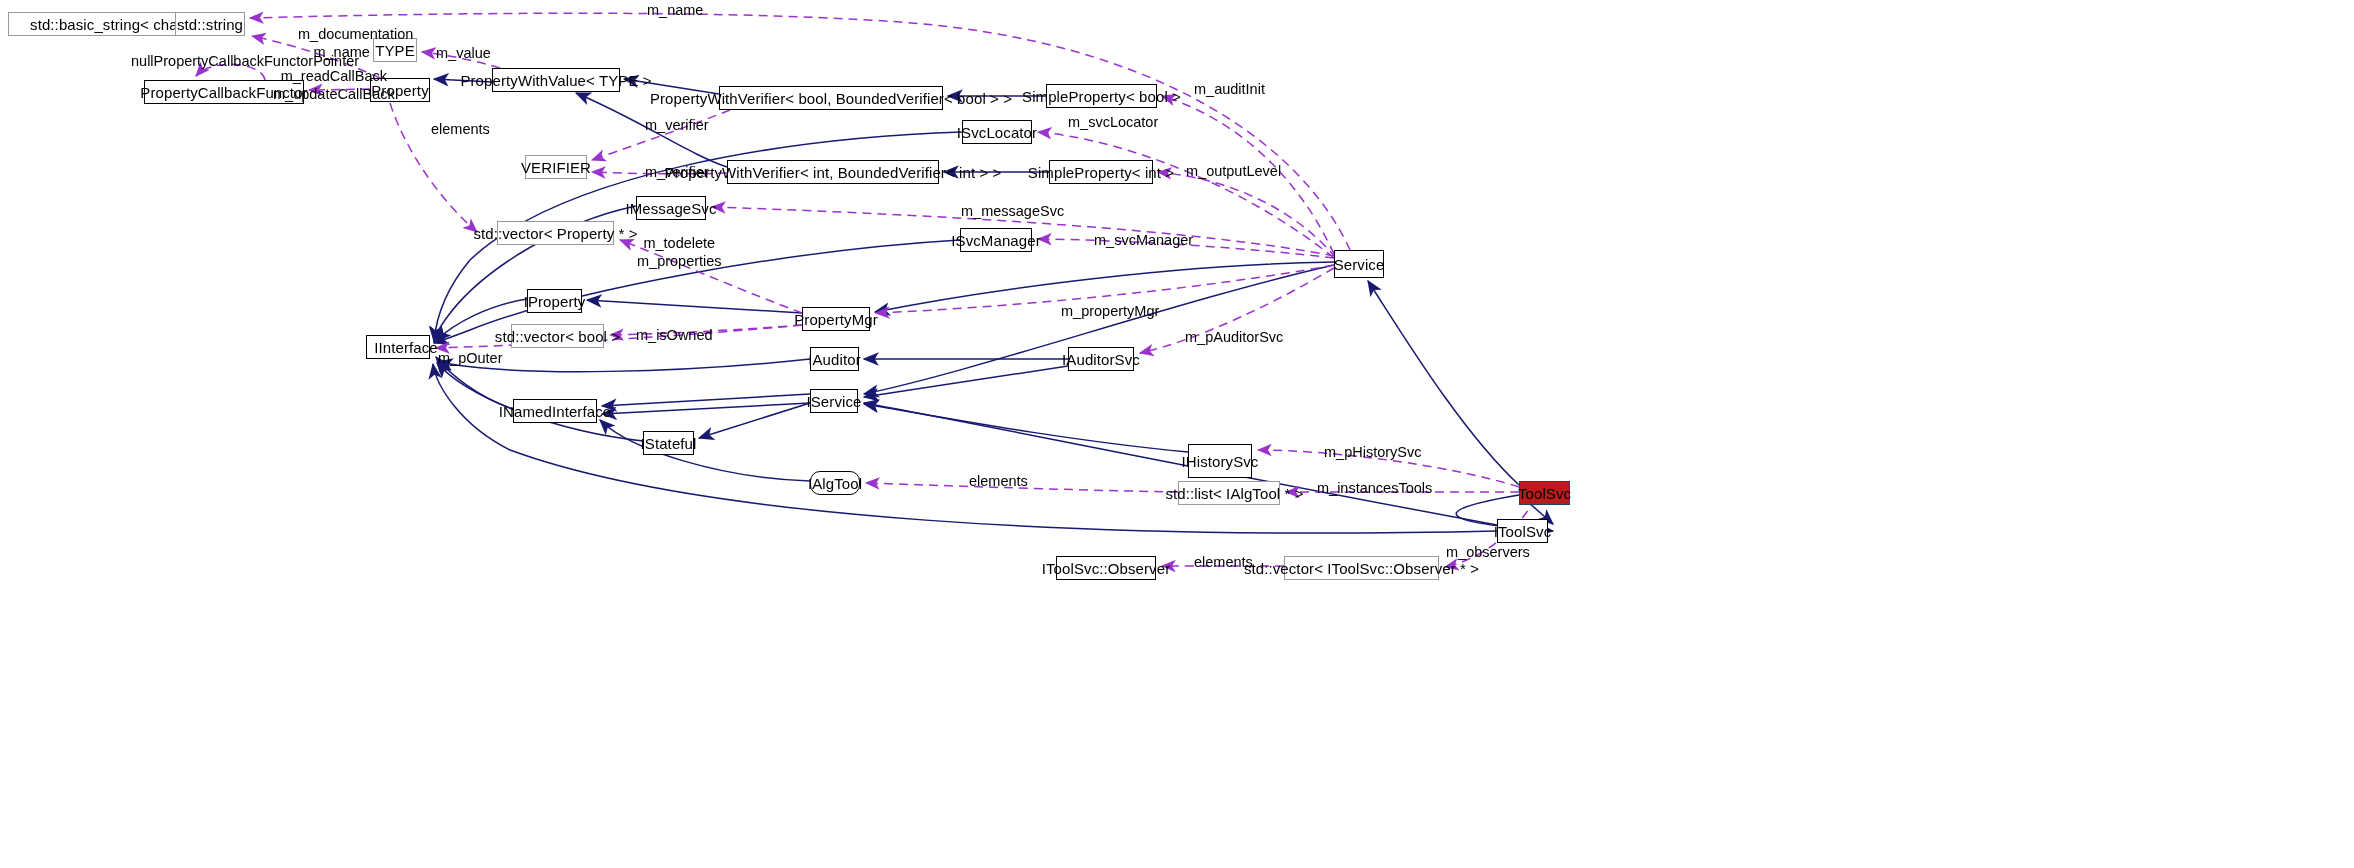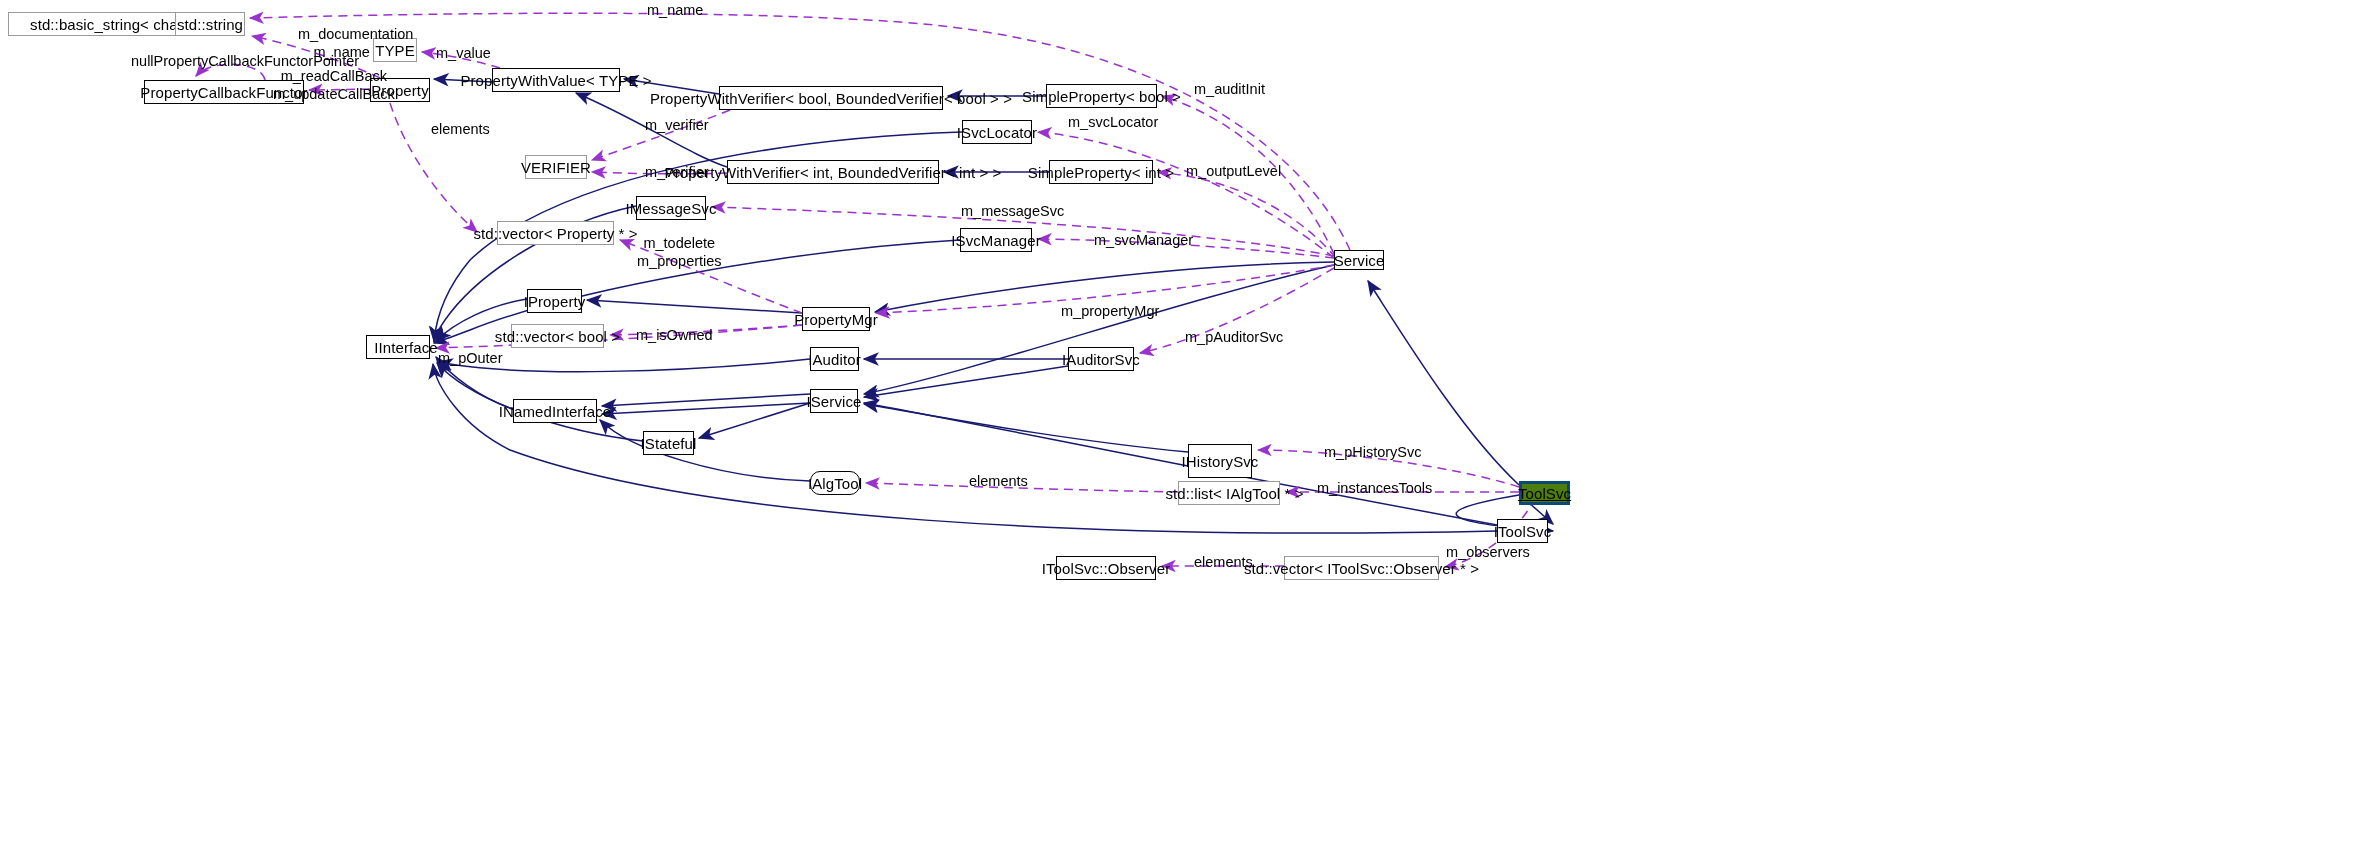--- a/index.html
+++ b/index.html
@@ -35,23 +35,22 @@
     color: #000000;
     background: #ffffff;
     border: 1px solid #000000;
     letter-spacing: 0.1px;
   }
   .node.tmpl {
     border: 1px solid #9a9a9a;
     background: #ffffff;
   }
   .node.root {
-    background: #4d7c0f;
-    border: 3px solid #0c4a6e;
-    text-decoration: underline;
+    background: #b91c1c;
+    border: 1px solid #0c4a6e;
   }
   .edge-label {
     position: absolute;
     font-size: 14.5px;
     color: #000000;
     white-space: nowrap;
     line-height: 1.12;
     background: transparent;
   }
   .edge-label.two-line { line-height: 1.22; }
@@ -187,21 +186,21 @@
       <div class="node" style="left: 492px; top: 68px; width: 128px; height: 24px;">PropertyWithValue&lt; TYPE &gt;</div>
       <div class="node" style="left: 719px; top: 86px; width: 224px; height: 24px;">PropertyWithVerifier&lt; bool, BoundedVerifier&lt; bool &gt; &gt;</div>
       <div class="node" style="left: 1046px; top: 84px; width: 111px; height: 24px;">SimpleProperty&lt; bool &gt;</div>
       <div class="node" style="left: 962px; top: 120px; width: 70px; height: 24px;">ISvcLocator</div>
       <div class="node tmpl" style="left: 525px; top: 155px; width: 62px; height: 24px;">VERIFIER</div>
       <div class="node" style="left: 727px; top: 160px; width: 212px; height: 24px;">PropertyWithVerifier&lt; int, BoundedVerifier&lt; int &gt; &gt;</div>
       <div class="node" style="left: 1049px; top: 160px; width: 104px; height: 24px;">SimpleProperty&lt; int &gt;</div>
       <div class="node" style="left: 636px; top: 196px; width: 70px; height: 24px;">IMessageSvc</div>
       <div class="node tmpl" style="left: 497px; top: 221px; width: 117px; height: 24px;">std::vector&lt; Property * &gt;</div>
       <div class="node" style="left: 960px; top: 228px; width: 72px; height: 24px;">ISvcManager</div>
-      <div class="node" style="left: 1334px; top: 250px; width: 50px; height: 20px;">Service</div>
+      <div class="node" style="left: 1334px; top: 250px; width: 50px; height: 28px;">Service</div>
       <div class="node" style="left: 527px; top: 289px; width: 55px; height: 24px;">IProperty</div>
       <div class="node" style="left: 802px; top: 307px; width: 68px; height: 24px;">PropertyMgr</div>
       <div class="node tmpl" style="left: 511px; top: 324px; width: 93px; height: 24px;">std::vector&lt; bool &gt;</div>
       <div class="node" style="left: 366px; top: 335px; width: 64px; height: 24px; padding-left: 16px;">IInterface</div>
       <div class="node" style="left: 810px; top: 347px; width: 49px; height: 24px;">IAuditor</div>
       <div class="node" style="left: 1068px; top: 347px; width: 66px; height: 24px;">IAuditorSvc</div>
       <div class="node" style="left: 513px; top: 399px; width: 84px; height: 24px;">INamedInterface</div>
       <div class="node" style="left: 810px; top: 389px; width: 48px; height: 24px;">IService</div>
       <div class="node" style="left: 643px; top: 431px; width: 51px; height: 24px;">IStateful</div>
       <div class="node" style="left: 1188px; top: 444px; width: 64px; height: 34px;">IHistorySvc</div>

